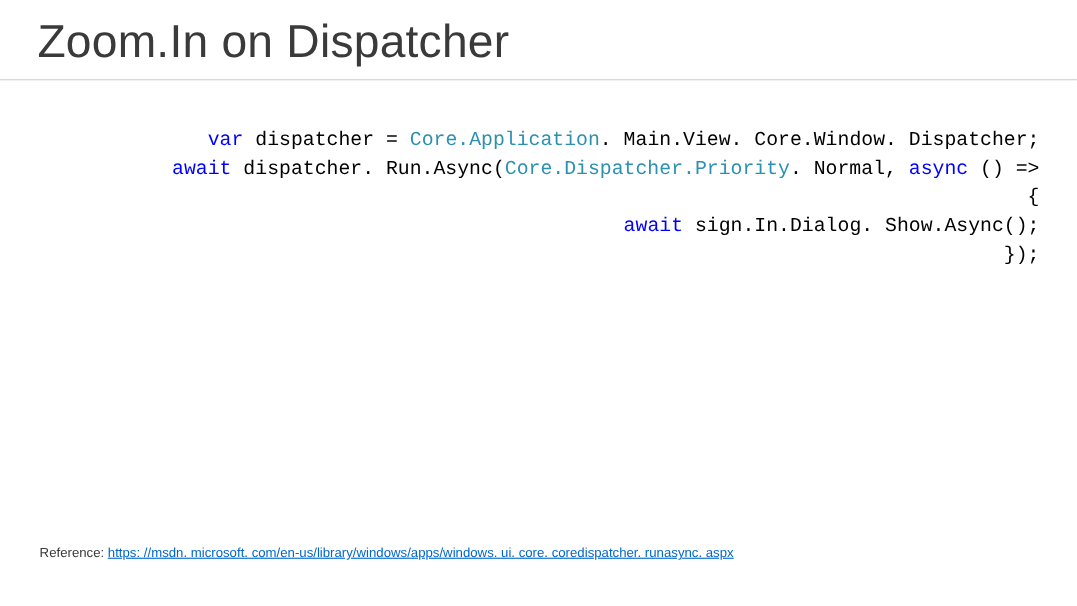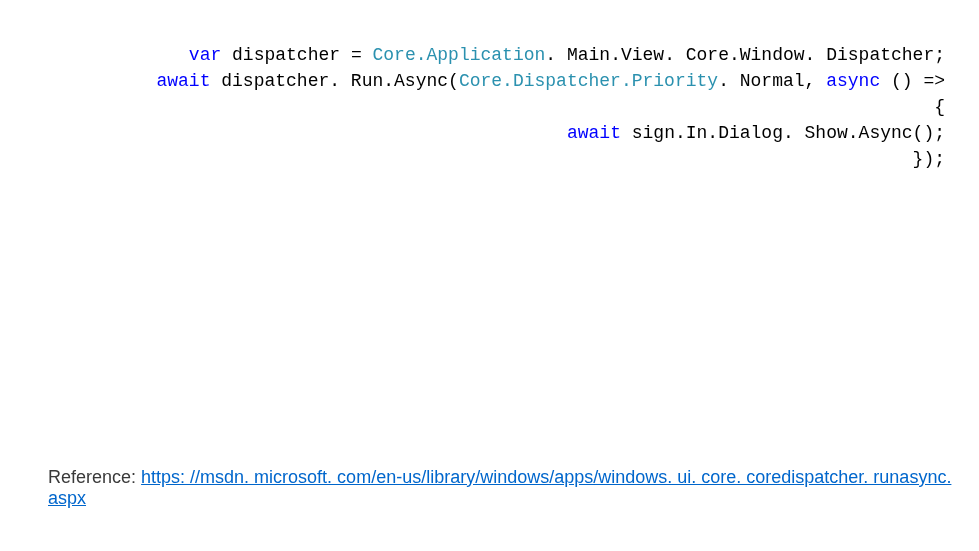--- a/index.html
+++ b/index.html
@@ -33,37 +33,40 @@
     font-size: 18px;
     line-height: 1.45;
     color: #000;
     white-space: pre;
     text-align: right;
   }
   .kw { color: #0000ff; }
   .type { color: #2b91af; }
   .footer {
     position: absolute;
-    left: 48px;
+    left: 36px;
     bottom: 42px;
     font-family: "Segoe UI", Arial, sans-serif;
-    font-size: 18px;
+    font-size: 12px;
     color: #3a3a3a;
   }
   .link {
     color: #0066cc;
     text-decoration: underline;
     cursor: pointer;
   }
 </style>
 </head>
 <body>
 
 <div class="slide">
 
+  <div class="title-wrap">
+    <div class="title">Zoom.In on Dispatcher</div>
+  </div>
 
   <div class="code"><span class="kw">var</span><span> </span><span>dispatcher = </span><span class="type">Core.Application</span><span>. Main.View. Core.Window. Dispatcher;</span><span>
 </span><span class="kw">await</span><span> dispatcher. Run.Async(</span><span class="type">Core.Dispatcher.Priority</span><span>. Normal, </span><span class="kw">async</span><span> () =&gt;</span><span>
 </span><span>{</span><span>
 </span><span>    </span><span class="kw">await</span><span> sign.In.Dialog. Show.Async();</span><span>
 </span><span>});</span></div>
 
   <div class="footer">
     <span>Reference: </span><span class="link">https: //msdn. microsoft. com/en-us/library/windows/apps/windows. ui. core. coredispatcher. runasync. aspx</span>
   </div>

